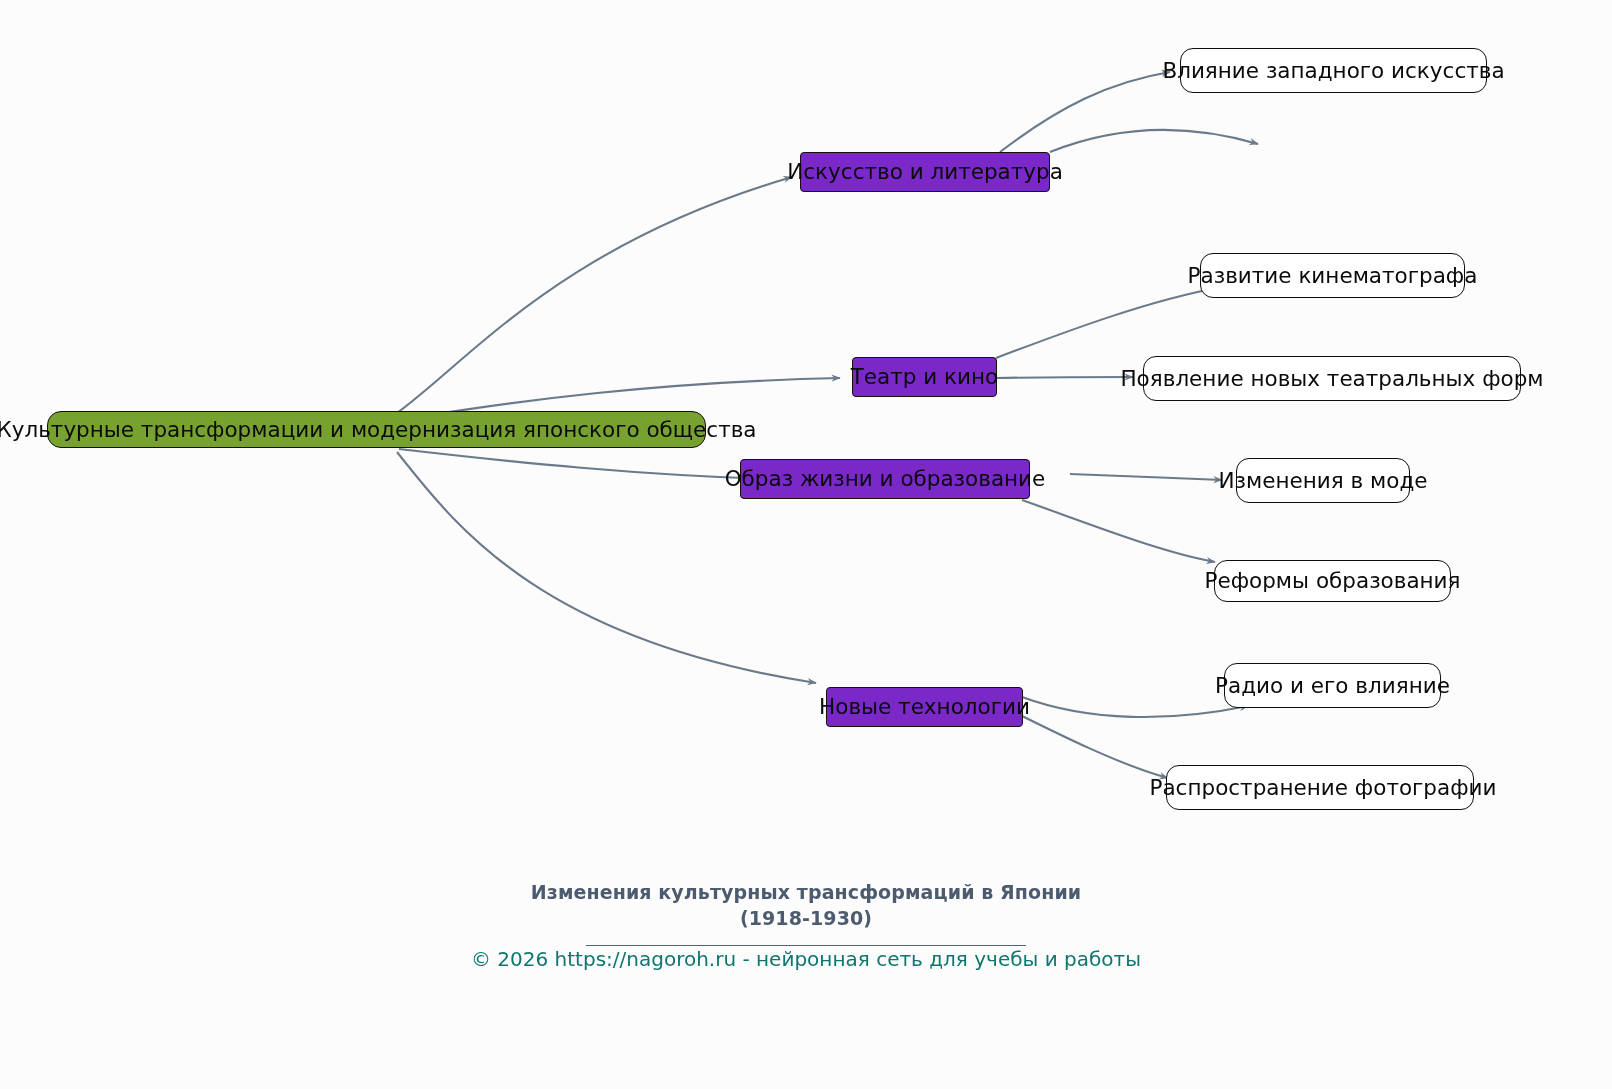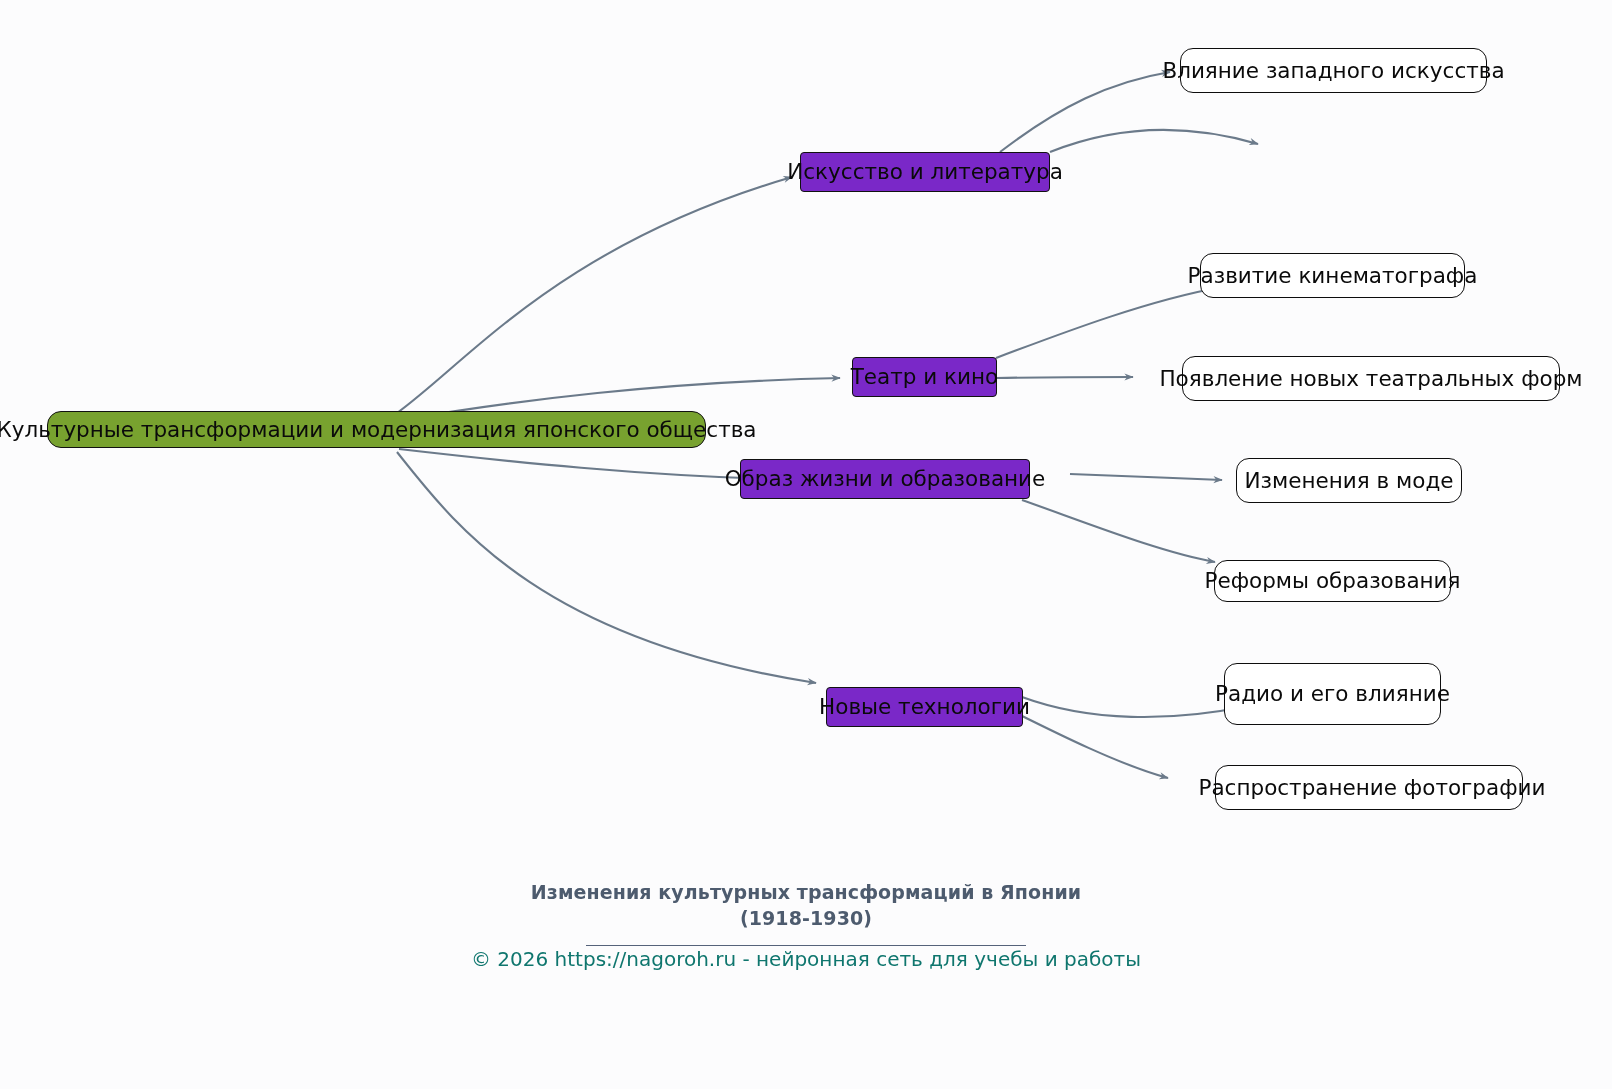--- a/index.html
+++ b/index.html
@@ -137,29 +137,29 @@
 
   <div class="node node-branch" style="left:740px; top:459px; width:290px; height:40px;">Образ жизни и образование</div>
 
   <div class="node node-branch" style="left:826px; top:664px; width:197px; height:40px;margin-top:23px;">Новые технологии</div>
 
   <div class="node node-leaf" style="left:1180px; top:48px; width:307px; height:45px;">Влияние западного искусства</div>
 
 
   <div class="node node-leaf" style="left:1200px; top:253px; width:265px; height:45px;">Развитие кинематографа</div>
 
-  <div class="node node-leaf" style="left:1143px; top:356px; width:378px; height:45px;margin-left:39px;">Появление новых театральных форм</div>
+  <div class="node node-leaf" style="left:1143px; top:356px; width:378px; height:45px;">Появление новых театральных форм</div>
 
-  <div class="node node-leaf" style="left:1236px; top:458px; width:226px; height:45px;">Изменения в моде</div>
+  <div class="node node-leaf" style="left:1236px; top:458px; width:174px; height:45px;">Изменения в моде</div>
 
   <div class="node node-leaf" style="left:1214px; top:560px; width:237px; height:42px;text-align:right;">Реформы образования</div>
 
-  <div class="node node-leaf" style="left:1224px; top:663px; width:217px; height:62px;">Радио и его влияние</div>
+  <div class="node node-leaf" style="left:1224px; top:663px; width:217px; height:45px;">Радио и его влияние</div>
 
-  <div class="node node-leaf" style="left:1215px; top:765px; width:308px; height:45px;padding-left:20px;">Распространение фотографии</div>
+  <div class="node node-leaf" style="left:1166px; top:765px; width:308px; height:45px;padding-left:20px;">Распространение фотографии</div>
 
   <div class="footer">
     <div class="footer-title">
       <div>Изменения культурных трансформаций в Японии</div>
       <div>(1918-1930)</div>
     </div>
     <div class="footer-divider"></div>
     <div class="footer-copy">© 2026 https://nagoroh.ru - нейронная сеть для учебы и работы</div>
   </div>
 

